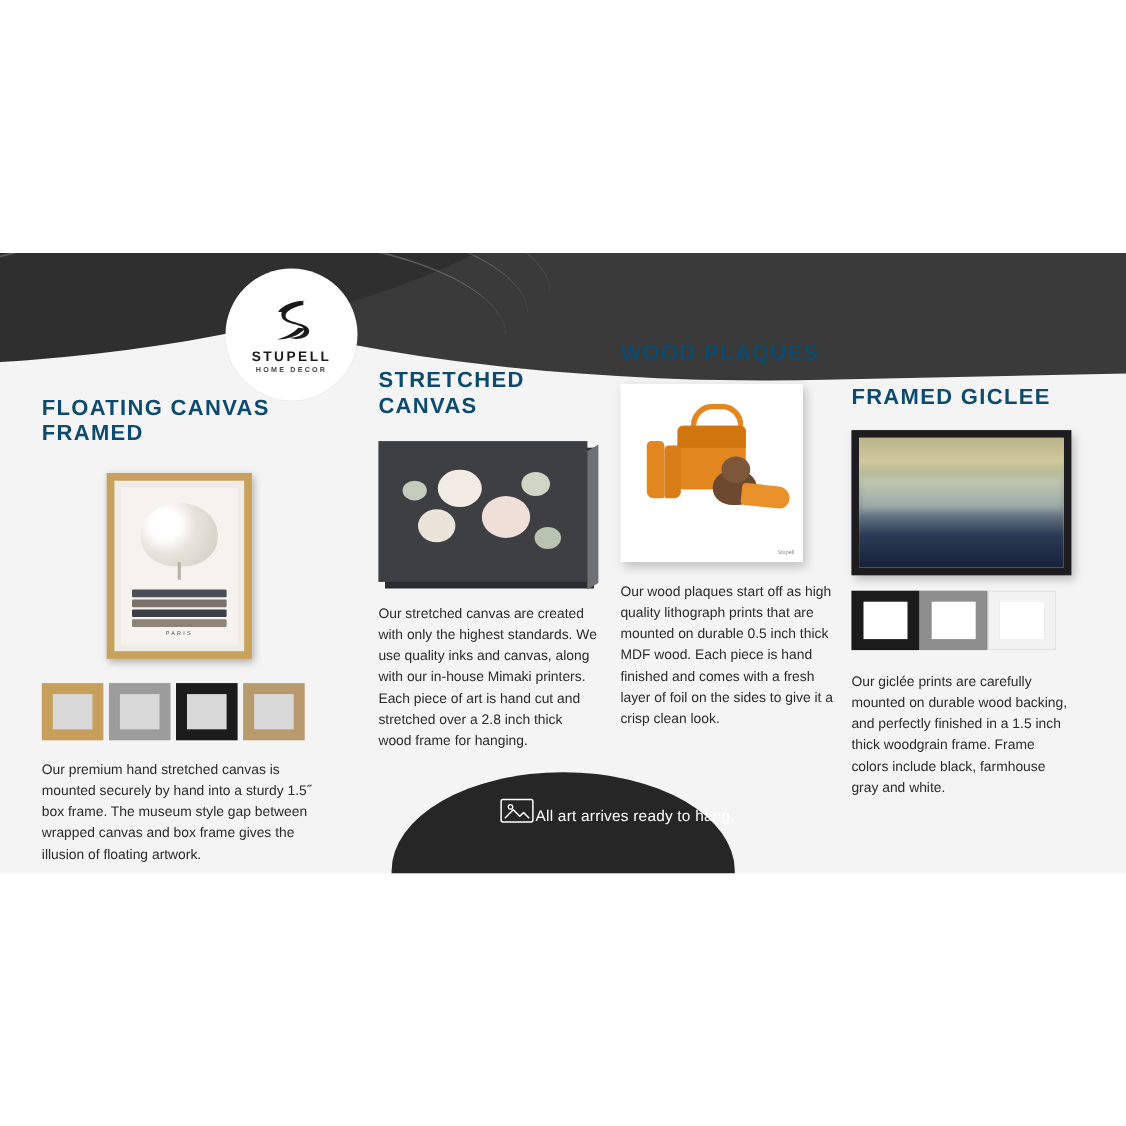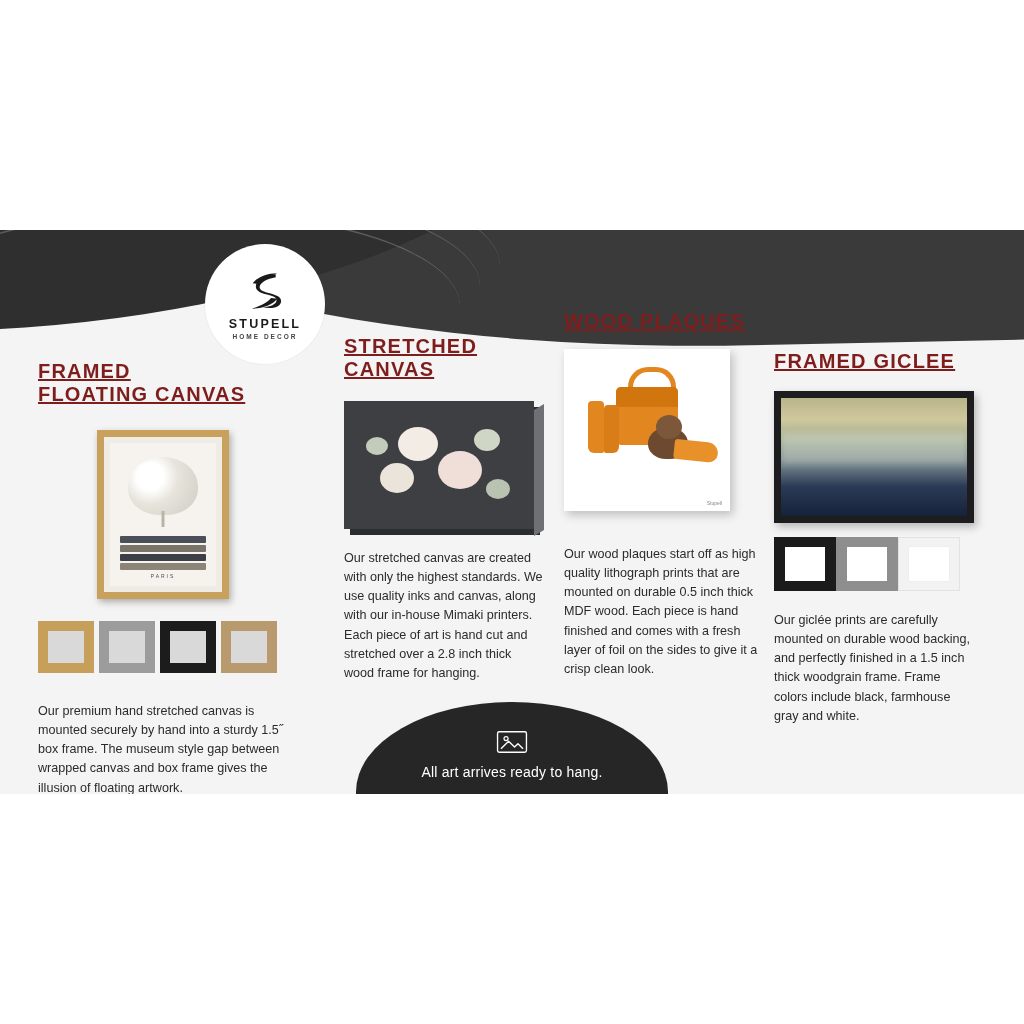--- a/index.html
+++ b/index.html
@@ -39,22 +39,22 @@
   .logo-name{
     font-family:"Liberation Sans", sans-serif;
     font-size:12.5px;letter-spacing:2.2px;font-weight:700;color:#1a1a1a;line-height:1.1;
   }
   .logo-sub{
     font-size:6.5px;letter-spacing:2px;color:#444;margin-top:2px;font-weight:600;
   }
 
   .col{position:absolute;}
   .col-title{
-    font-weight:700;color:#7f1d1d;letter-spacing:1.2px;line-height:1.15;
-    font-size:20px;text-transform:uppercase;text-decoration:underline;
+    font-weight:700;color:#0c4a6e;letter-spacing:1.2px;line-height:1.15;
+    font-size:20px;text-transform:uppercase;
   }
   .col-body{
     font-size:12.6px;line-height:1.52;color:#2b2b2b;
   }
 
   
   #c1{left:38px;top:130px;width:250px;}
   #c1 .art-wrap{margin-top:24px;display:flex;justify-content:center;}
   .ff-frame{
     width:118px;height:155px;border:7px solid #c8a15c;background:#efece6;
@@ -69,21 +69,21 @@
   .ff-stem{position:absolute;left:50%;top:68px;transform:translateX(-50%);width:3px;height:16px;background:#b9b4a7;}
   .ff-books{position:absolute;left:50%;bottom:16px;transform:translateX(-50%);width:86px;}
   .ff-book{height:7px;margin-top:2px;border-radius:1px;}
   .ff-label{
     position:absolute;left:50%;bottom:7px;transform:translateX(-50%);
     font-size:5px;letter-spacing:2px;color:#4a4a4a;
   }
   .swatches{display:flex;gap:5px;margin-top:22px;}
   .sw{width:56px;height:52px;display:flex;align-items:center;justify-content:center;}
   .sw-in{width:36px;height:32px;background:#d9d9d9;}
-  #c1 .col-body{margin-top:29px;}
+  #c1 .col-body{margin-top:18px;}
 
   
   #c2{left:344px;top:105px;width:200px;}
   #c2 .art-wrap{margin-top:20px;}
   .sc-canvas{
     width:190px;height:128px;background:#3e3f43;position:relative;
     box-shadow:6px 6px 0 0 #2c2d30;
   }
   .sc-side{position:absolute;right:-10px;top:6px;width:10px;height:126px;background:#6f7074;transform:skewY(-30deg);}
   .sc-flower{position:absolute;border-radius:50%;}
@@ -98,41 +98,41 @@
   }
   .wp-bag{position:absolute;left:52px;top:38px;width:62px;height:58px;background:#e2861f;border-radius:5px;}
   .wp-handle{position:absolute;left:64px;top:18px;width:38px;height:26px;border:5px solid #e2861f;border-bottom:none;border-radius:20px 20px 0 0;}
   .wp-flap{position:absolute;left:52px;top:38px;width:62px;height:20px;background:#d1760f;border-radius:5px 5px 0 0;}
   .wp-boot1{position:absolute;left:24px;top:52px;width:16px;height:52px;background:#e2861f;border-radius:4px 4px 2px 6px;}
   .wp-boot2{position:absolute;left:40px;top:56px;width:15px;height:48px;background:#d87d18;border-radius:4px 4px 6px 2px;}
   .wp-dog{position:absolute;left:84px;top:78px;width:40px;height:32px;background:#6d4a2f;border-radius:50% 50% 45% 45%;}
   .wp-dog2{position:absolute;left:92px;top:66px;width:26px;height:24px;background:#7d573a;border-radius:50%;}
   .wp-scarf{position:absolute;left:110px;top:92px;width:44px;height:20px;background:#e8912b;border-radius:4px 12px 10px 4px;transform:rotate(6deg);}
   .wp-sign{position:absolute;right:8px;bottom:5px;font-size:5px;color:#888;}
-  #c3 .col-body{margin-top:34px;}
+  #c3 .col-body{margin-top:18px;}
 
   
   #c4{left:774px;top:120px;width:200px;}
   #c4 .art-wrap{margin-top:18px;}
   .fg-frame{width:186px;height:118px;border:7px solid #1d1d1f;box-shadow:3px 4px 8px rgba(0,0,0,.25);}
   .fg-art{width:100%;height:100%;
     background:linear-gradient(180deg,#b9b489 0%,#cfc89c 18%,#9aa98f 38%,#6d7d86 58%,#2b3a55 75%,#16223a 100%);
     position:relative;overflow:hidden;}
   .fg-haze{position:absolute;left:0;top:30%;width:100%;height:26%;background:rgba(255,255,255,.28);filter:blur(3px);}
   .frame-row{display:flex;gap:0px;margin-top:14px;}
   .fr{width:62px;height:54px;display:flex;align-items:center;justify-content:center;}
   .fr-in{width:40px;height:34px;background:#ffffff;}
   #c4 .col-body{margin-top:20px;}
 
   
   .ribbon{
     position:absolute;left:50%;transform:translateX(-50%);bottom:0;
     width:312px;height:92px;background:#262626;
     border-top-left-radius:160px 92px;border-top-right-radius:160px 92px;
-    display:flex;flex-direction:column;align-items:center;justify-content:flex-end;
+    display:flex;flex-direction:row;align-items:center;justify-content:flex-end;
     padding-bottom:14px;box-sizing:border-box;
   }
   .ribbon-icon{width:34px;height:28px;margin-bottom:8px;}
   .ribbon-text{color:#ffffff;font-size:14px;letter-spacing:.2px;}
 </style>
 </head>
 <body>
 
 <div class="banner">
 
@@ -149,22 +149,22 @@
       <path d="M44 8c-14 0-26 7-26 16 0 7 9 9 16 11 6 2 11 3 11 7 0 5-8 9-18 9 9 3 24 1 24-8 0-6-8-8-15-10-7-2-13-4-13-8 0-6 10-11 21-13z" fill="#1a1a1a"></path>
       <path d="M14 20c6-8 19-13 32-13-11 4-19 8-24 14z" fill="#1a1a1a"></path>
       <path d="M46 40c-6 8-20 13-33 13 12-4 20-8 25-14z" fill="#1a1a1a"></path>
     </svg>
     <div class="logo-name">STUPELL</div>
     <div class="logo-sub">HOME DECOR</div>
   </div>
 
   <div class="col" id="c1">
     <div class="col-title">
+      <div>FLOATING CANVAS</div>
       <div>FRAMED</div>
-      <div>FLOATING CANVAS</div>
     </div>
     <div class="art-wrap">
       <div class="ff-frame">
         <div class="ff-inner">
           <div class="ff-bouquet"></div>
           <div class="ff-stem"></div>
           <div class="ff-books">
             <div class="ff-book" style="background:#4b4f57;"></div>
             <div class="ff-book" style="background:#7a736a;"></div>
             <div class="ff-book" style="background:#3c3f46;"></div>

